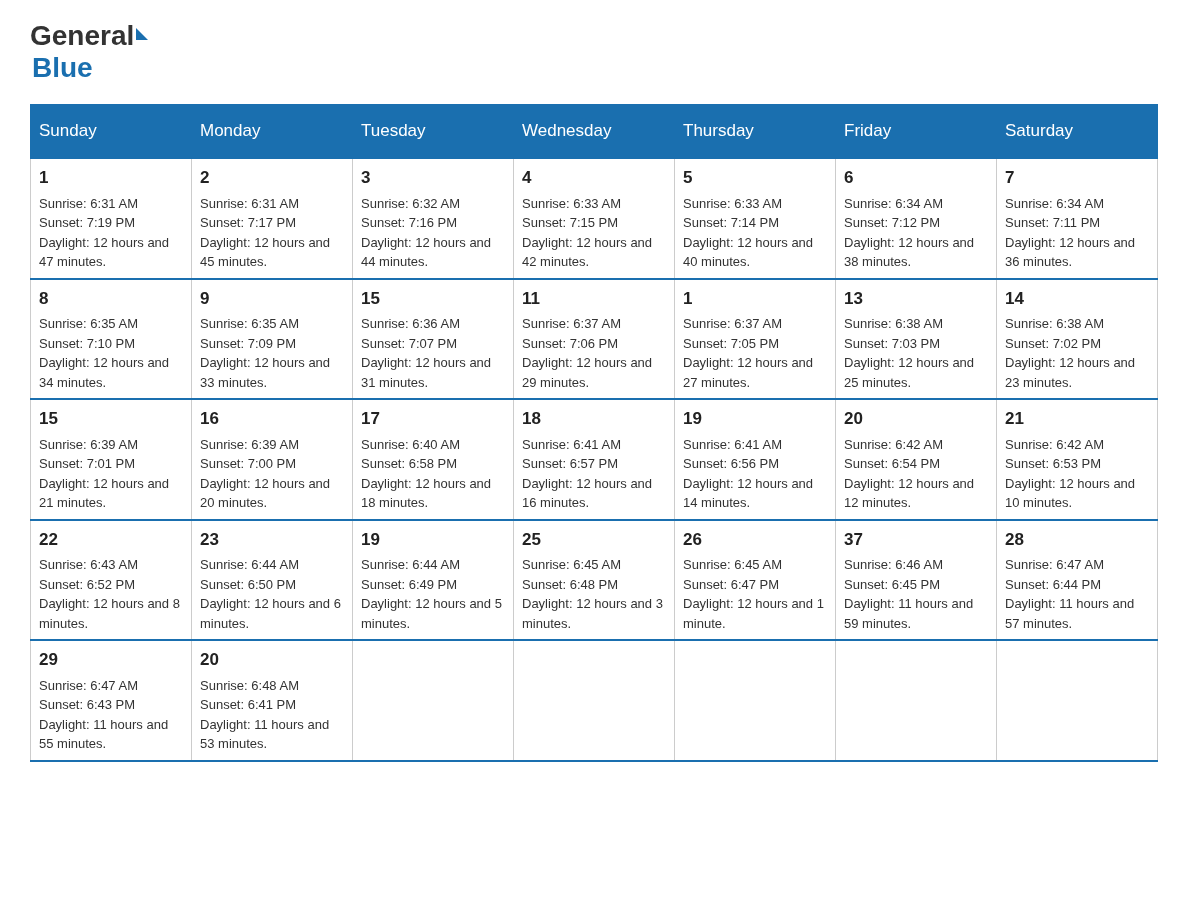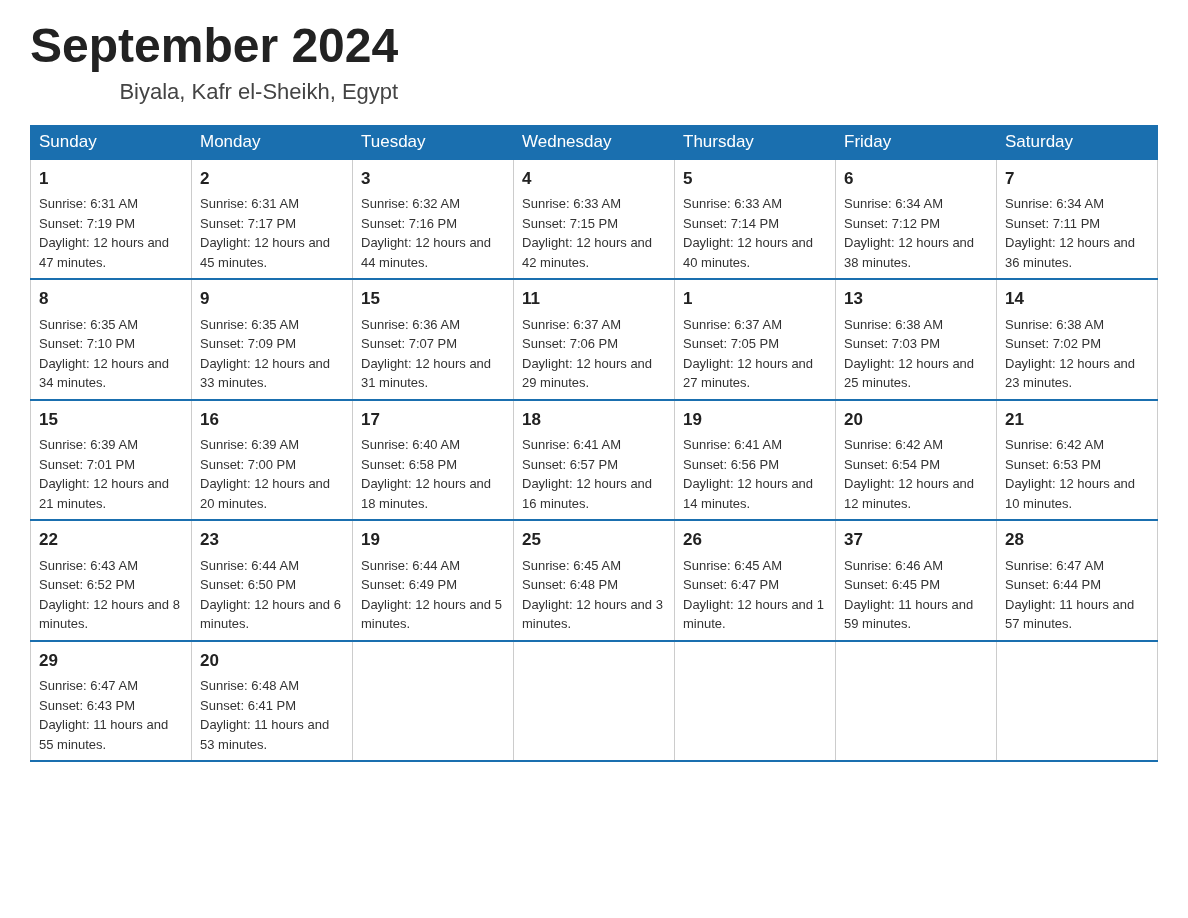--- a/index.html
+++ b/index.html
@@ -56,21 +56,21 @@
     .calendar {
       width: 100%;
       border-collapse: collapse;
       border: 1px solid #aaa;
     }
     .calendar th {
       background-color: #1a6faf;
       color: #fff;
       font-size: 17px;
       font-weight: normal;
-      padding: 6px 8px;
+      padding: 16px 8px;
       text-align: left;
       border: 1px solid #1a6faf;
     }
     .calendar td {
       vertical-align: top;
       padding: 6px 8px;
       border: 1px solid #ccc;
       width: 14.28%;
       font-size: 13px;
       color: #333;
@@ -93,23 +93,28 @@
       margin-top: 8px;
     }
     .empty-cell {
       background: #fff;
     }
   </style>
 </head>
 <body>
 
 <div class="header-area">
-  <div class="title-area">
-    <div class="page-title">September 2024</div>
-    <div class="subtitle">Biyala, Kafr el-Sheikh, Egypt</div>
+  <div class="logo">
+    <div class="logo-text">
+      <span class="logo-general">General</span>
+      <span class="logo-triangle"></span>
+    </div>
+    <div style="margin-left:2px;">
+      <span class="logo-blue" style="font-size:28px;font-weight:bold;">Blue</span>
+    </div>
   </div>
 </div>
 
 <table class="calendar">
   <thead>
     <tr>
     <th>Sunday</th>
         <th>Monday</th>
         <th>Tuesday</th>
         <th>Wednesday</th>

